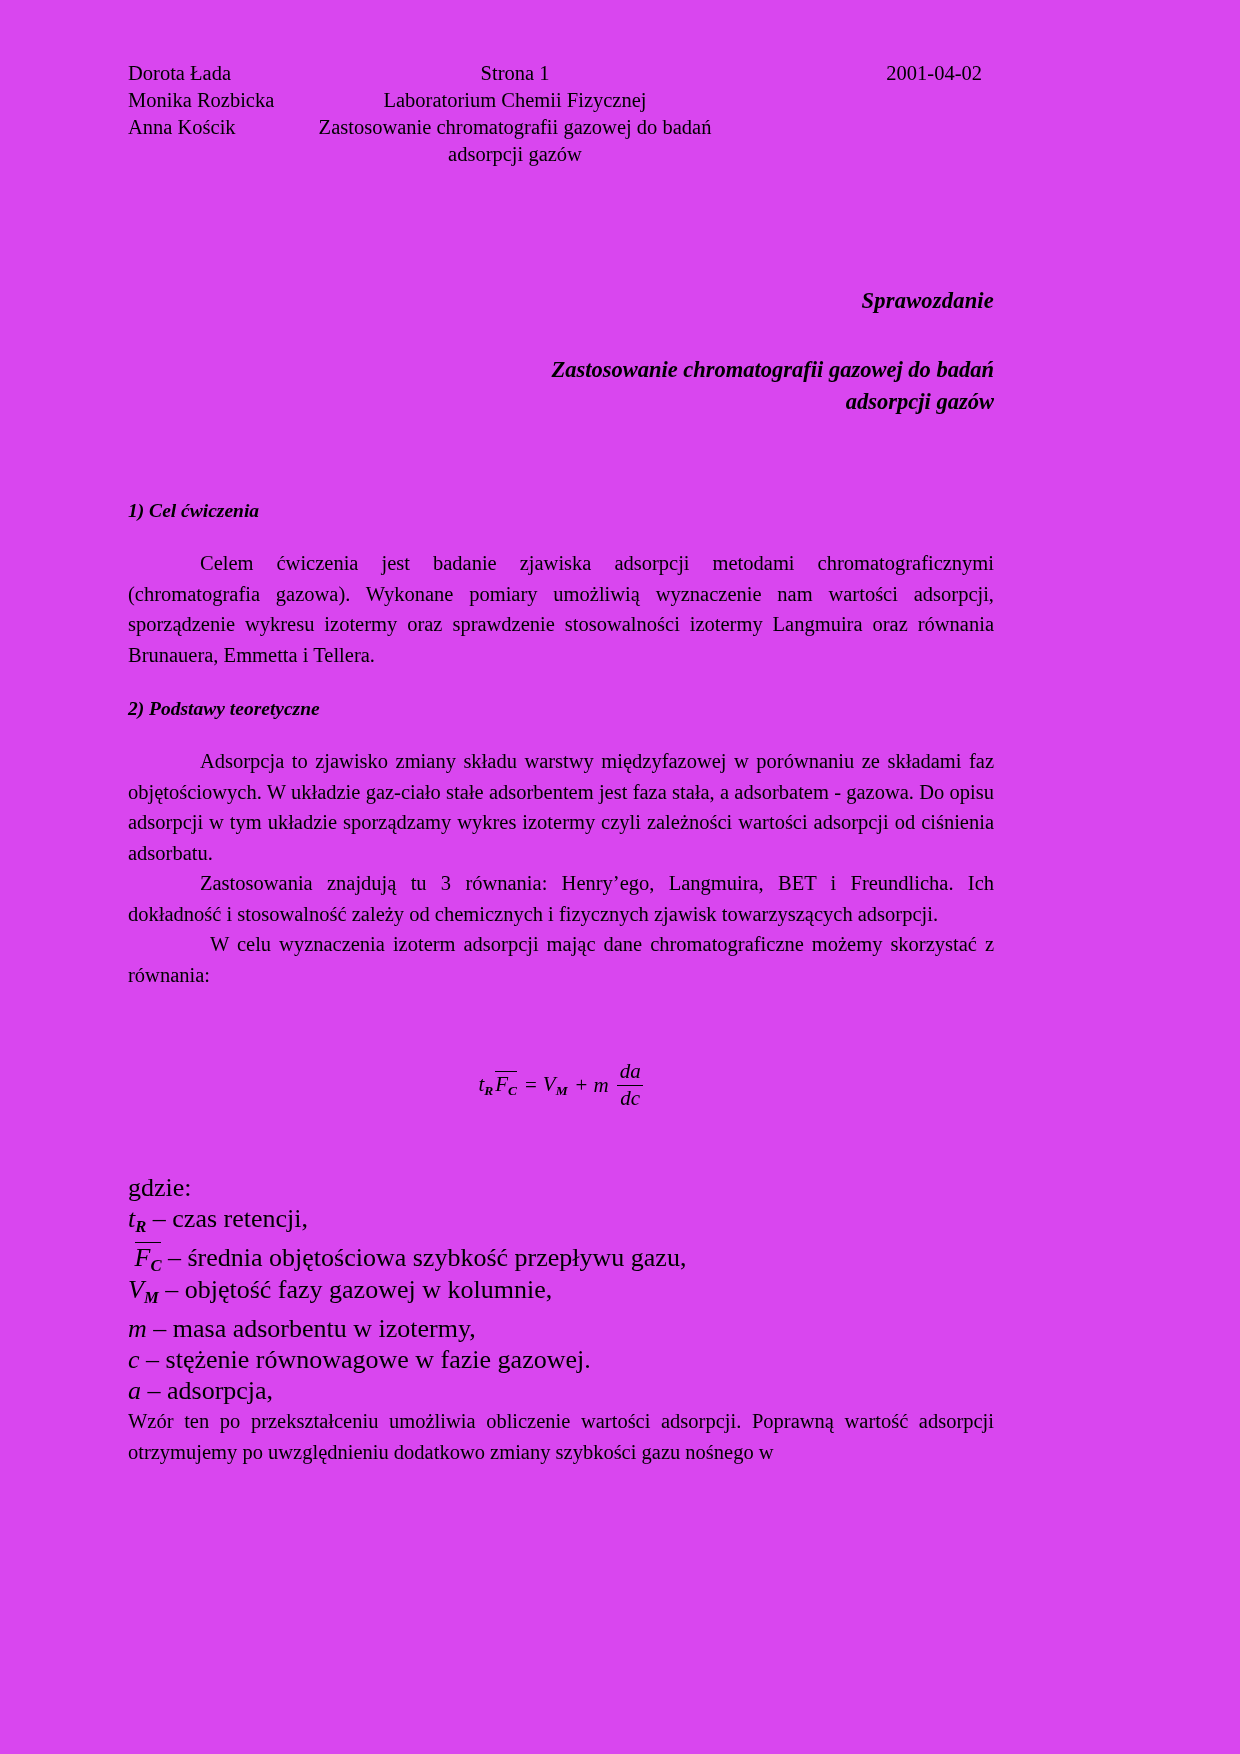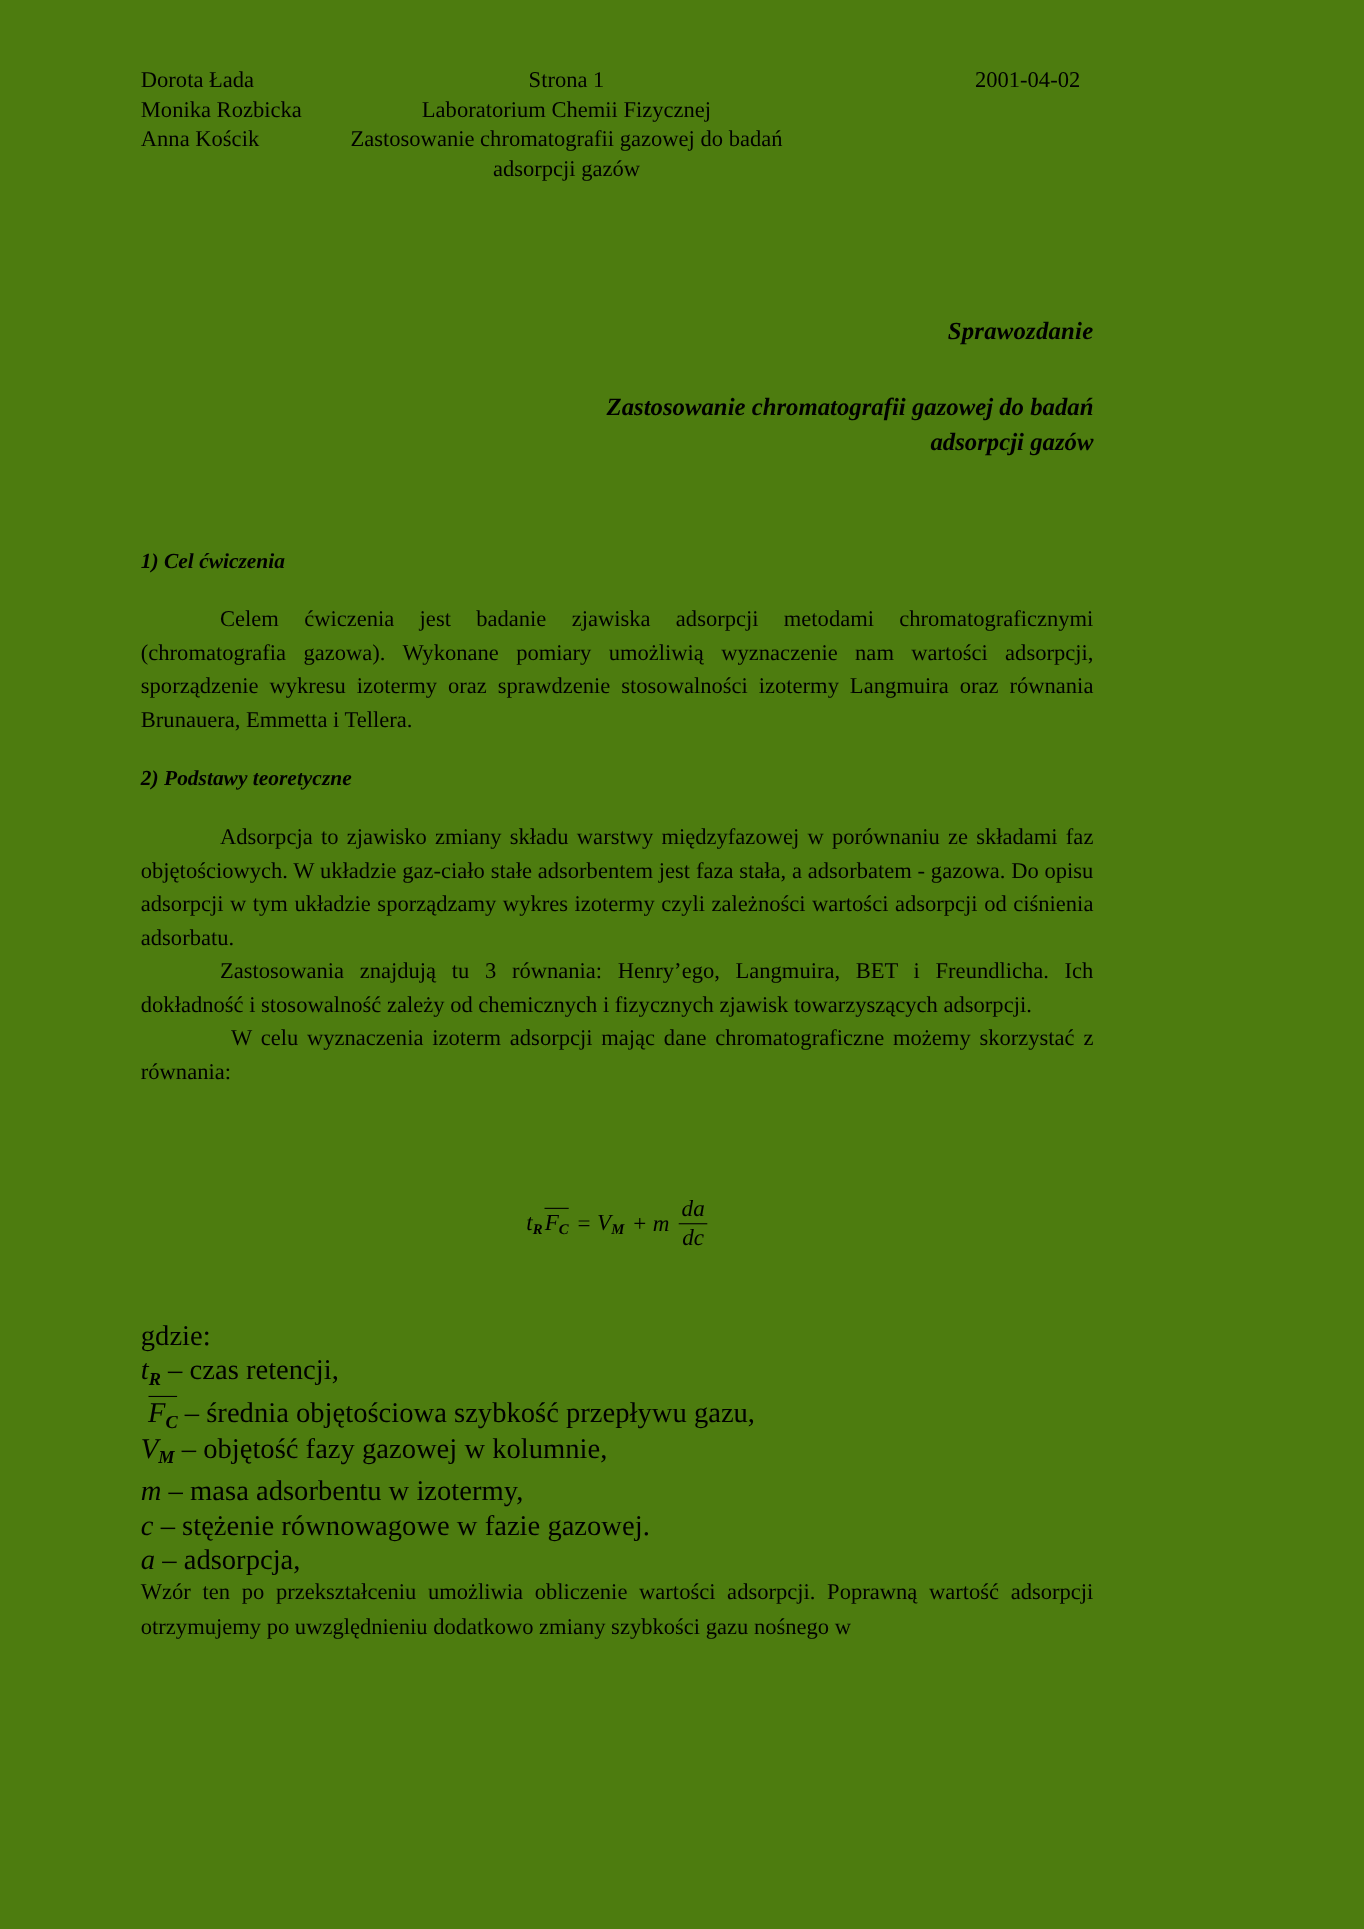--- a/index.html
+++ b/index.html
@@ -10,21 +10,21 @@
   }
   body {
     font-family: "Liberation Serif", "DejaVu Serif", serif;
     color: #000000;
   }
   .page {
     position: relative;
     width: 1240px;
     height: 1754px;
     margin: 0 auto;
-    background: #4d7c0f;
+    background: #d946ef;
     overflow: hidden;
     box-sizing: border-box;
   }
   .content {
     position: absolute;
     left: 128px;
     top: 60px;
     width: 866px;
   }
 
@@ -102,21 +102,21 @@
     text-indent: 0;
     hyphens: none;
   }
   p.body.first { margin-top: 26px; }
   p.indent { text-indent: 72px; }
   p.indent-wide { text-indent: 82px; }
   p.tight { margin-top: 0; }
 
   
   .formula-wrap {
-    margin-top: 97px;
+    margin-top: 70px;
     margin-bottom: 62px;
     text-align: center;
     font-style: italic;
     font-size: 21px;
   }
   .formula {
     display: inline-flex;
     align-items: center;
     justify-content: center;
     gap: 2px;

